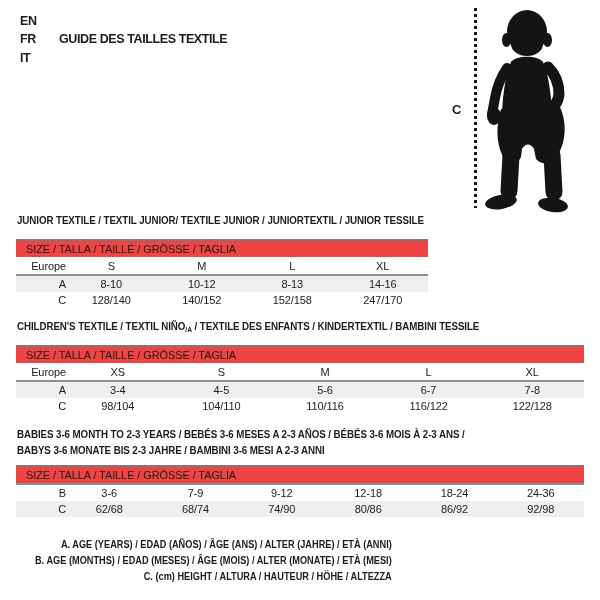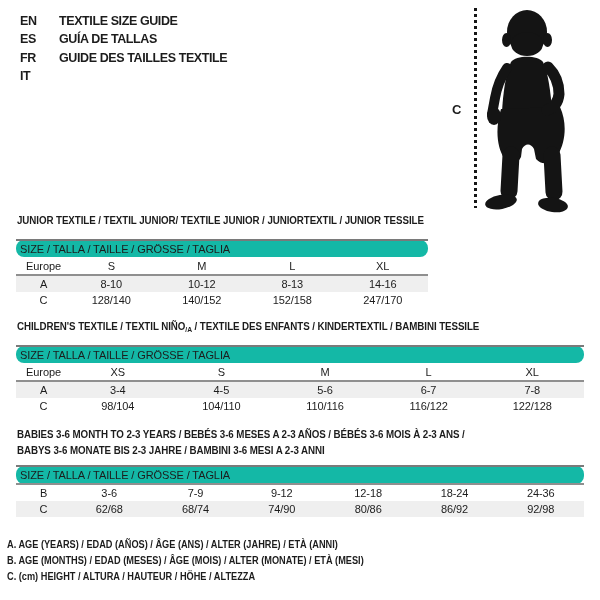--- a/index.html
+++ b/index.html
@@ -27,48 +27,43 @@
   .t3-title { top:426px; line-height:16px; }
   .sub { font-size:8px; vertical-align:-2px; }
 
   
   table.size-table { position:absolute; left:16px; border-collapse:collapse;
     table-layout:fixed; font-size:11px; letter-spacing:-0.1px; }
   .t1 { top:239px; width:412px; }
   .t2 { top:345px; width:568px; }
   .t3 { top:465px; width:568px; }
   col.col-label { width:50px; }
-  table.size-table thead th { background:#14b8a6; border-top:2px solid #7a7a7a;
-    font-weight:400; text-align:left; padding:2px 0 2px 4px; height:11px;
-    white-space:nowrap; overflow:hidden;border-radius:8px; }
+  table.size-table thead th { background:#ef4444; border-top:2px solid #7a7a7a;
+    font-weight:400; text-align:left; padding:2px 0 2px 10px; height:11px;
+    white-space:nowrap; overflow:hidden; }
   table.size-table td { height:16px; padding:0; text-align:center; vertical-align:middle;
     font-weight:400; white-space:nowrap; }
-  table.size-table td:first-child { text-align:center; padding-left:5px;margin-left:12px; }
+  table.size-table td:first-child { text-align:right; padding-left:5px;margin-left:12px; }
   tr.r-label td { height:17px; border-bottom:2px solid #8f8f8f; }
   tr.r-alt { background:#efefef; }
   .t3 thead th { border-bottom:2px solid #8f8f8f; }
 
   
-  .footnotes { position:absolute; left:7px; top:536px; }
+  .footnotes { position:absolute; left:35px; top:536px;text-align:right; }
   .footnote { font-weight:700; font-size:11.5px; line-height:16px; white-space:nowrap;
     transform:scaleX(0.8); transform-origin:0 50%; }
 </style>
 </head>
 <body>
 
 <div class="canvas">
 
   <div class="lang-block">
     <div class="lang-row">
       <span class="lang-code">EN</span>
-      <span class="lang-label">TEXTILE SIZE GUIDE</span>
-    </div>
-    <div class="lang-row">
-      <span class="lang-code">ES</span>
-      <span class="lang-label">GUÍA DE TALLAS</span>
     </div>
     <div class="lang-row">
       <span class="lang-code">FR</span>
       <span class="lang-label">GUIDE DES TAILLES TEXTILE</span>
     </div>
     <div class="lang-row">
       <span class="lang-code">IT</span>
     </div>
   </div>
 

